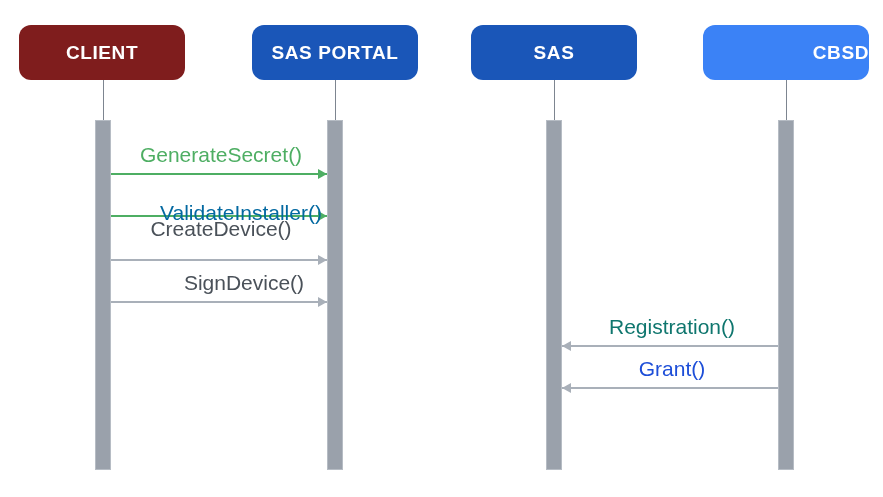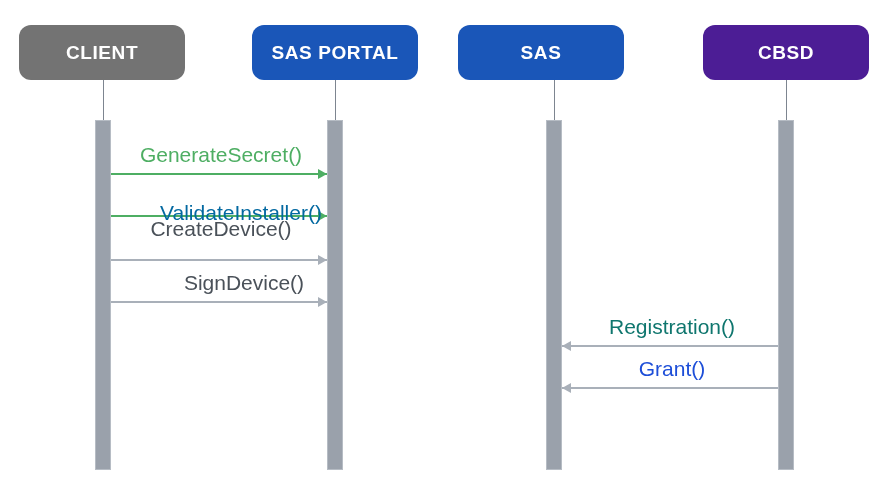--- a/index.html
+++ b/index.html
@@ -75,36 +75,36 @@
     transform: translate(-50%, -100%);
     line-height: 1.1;
   }
 </style>
 </head>
 <body>
 
 <div id="diagram" style="width: 883px; height: 497px; background: rgb(255, 255, 255);">
     <div class="lifeline-stem" style="left: 103px; top: 80px; height: 40px; background: rgb(125, 133, 144);"></div>
     <div class="activation-bar" style="left: 95px; top: 120px; width: 16px; height: 350px; background: rgb(154, 161, 171); border-color: rgb(182, 188, 196);"></div>
-    <div class="participant-box" style="left: 19px; top: 25px; width: 166px; height: 55px; background: #737373;">
+    <div class="participant-box" style="left: 19px; top: 25px; width: 166px; height: 55px; background: #7f1d1d;">
       <span>CLIENT</span>
     </div>
     <div class="lifeline-stem" style="left: 335px; top: 80px; height: 40px; background: rgb(125, 133, 144);"></div>
     <div class="activation-bar" style="left: 327px; top: 120px; width: 16px; height: 350px; background: rgb(154, 161, 171); border-color: rgb(182, 188, 196);"></div>
     <div class="participant-box" style="left: 252px; top: 25px; width: 166px; height: 55px; background: rgb(26, 86, 184);">
       <span>SAS PORTAL</span>
     </div>
     <div class="lifeline-stem" style="left: 554px; top: 80px; height: 40px; background: rgb(125, 133, 144);"></div>
     <div class="activation-bar" style="left: 546px; top: 120px; width: 16px; height: 350px; background: rgb(154, 161, 171); border-color: rgb(182, 188, 196);"></div>
-    <div class="participant-box" style="left: 458px; top: 25px; width: 166px; height: 55px; background: rgb(26, 86, 184); text-align: center;">
+    <div class="participant-box" style="left: 471px; top: 25px; width: 166px; height: 55px; background: rgb(26, 86, 184); text-align: center;">
       <span>SAS</span>
     </div>
     <div class="lifeline-stem" style="left: 786px; top: 80px; height: 40px; background: rgb(125, 133, 144);"></div>
     <div class="activation-bar" style="left: 778px; top: 120px; width: 16px; height: 350px; background: rgb(154, 161, 171); border-color: rgb(182, 188, 196);"></div>
-    <div class="participant-box" style="left: 703px; top: 25px; width: 166px; height: 55px; background: #4c1d95;">
+    <div class="participant-box" style="left: 703px; top: 25px; width: 166px; height: 55px; background: #3b82f6; justify-content: flex-end;">
       <span>CBSD</span>
     </div>
     <div class="msg" style="left: 111px; top: 173px; width: 216px;">
       <div class="msg-line" style="width: 216px; background: rgb(78, 174, 99);"></div>
       <div class="msg-head right" style="left: 207px; border-left-color: rgb(78, 174, 99);"></div>
     </div>
     <div class="msg-label" style="left: 221px; top: 166px; color: rgb(78, 174, 99);">GenerateSecret()</div>
     <div class="msg" style="left: 111px; top: 215px; width: 216px;">
       <div class="msg-line" style="width: 216px; background: rgb(78, 174, 99);"></div>
       <div class="msg-head right" style="left: 207px; border-left-color: rgb(78, 174, 99);"></div>

